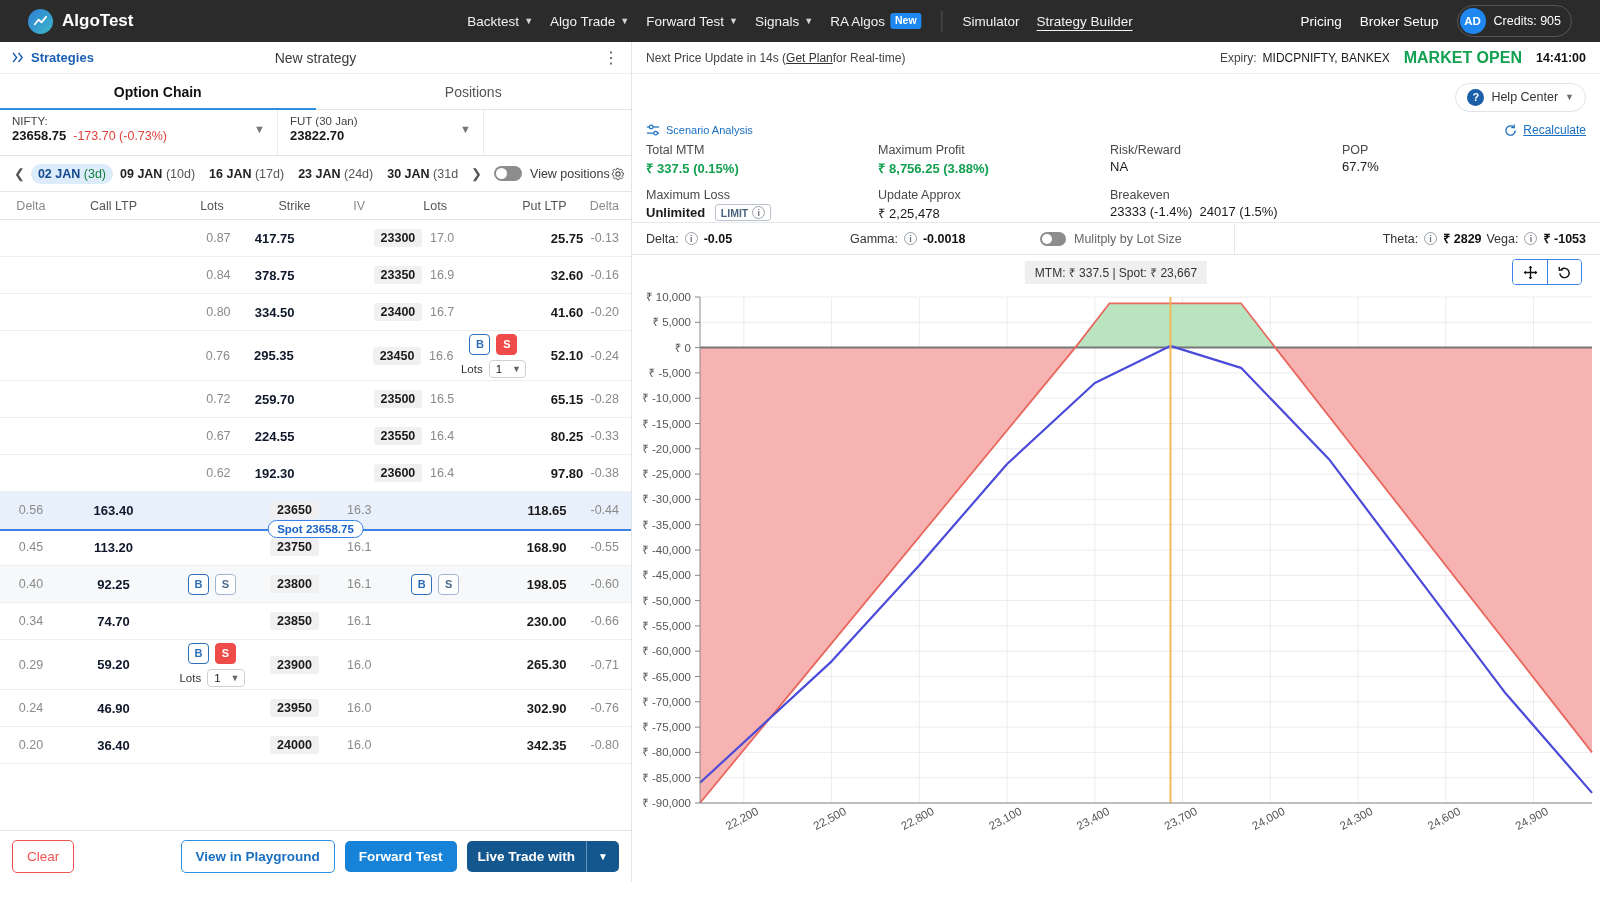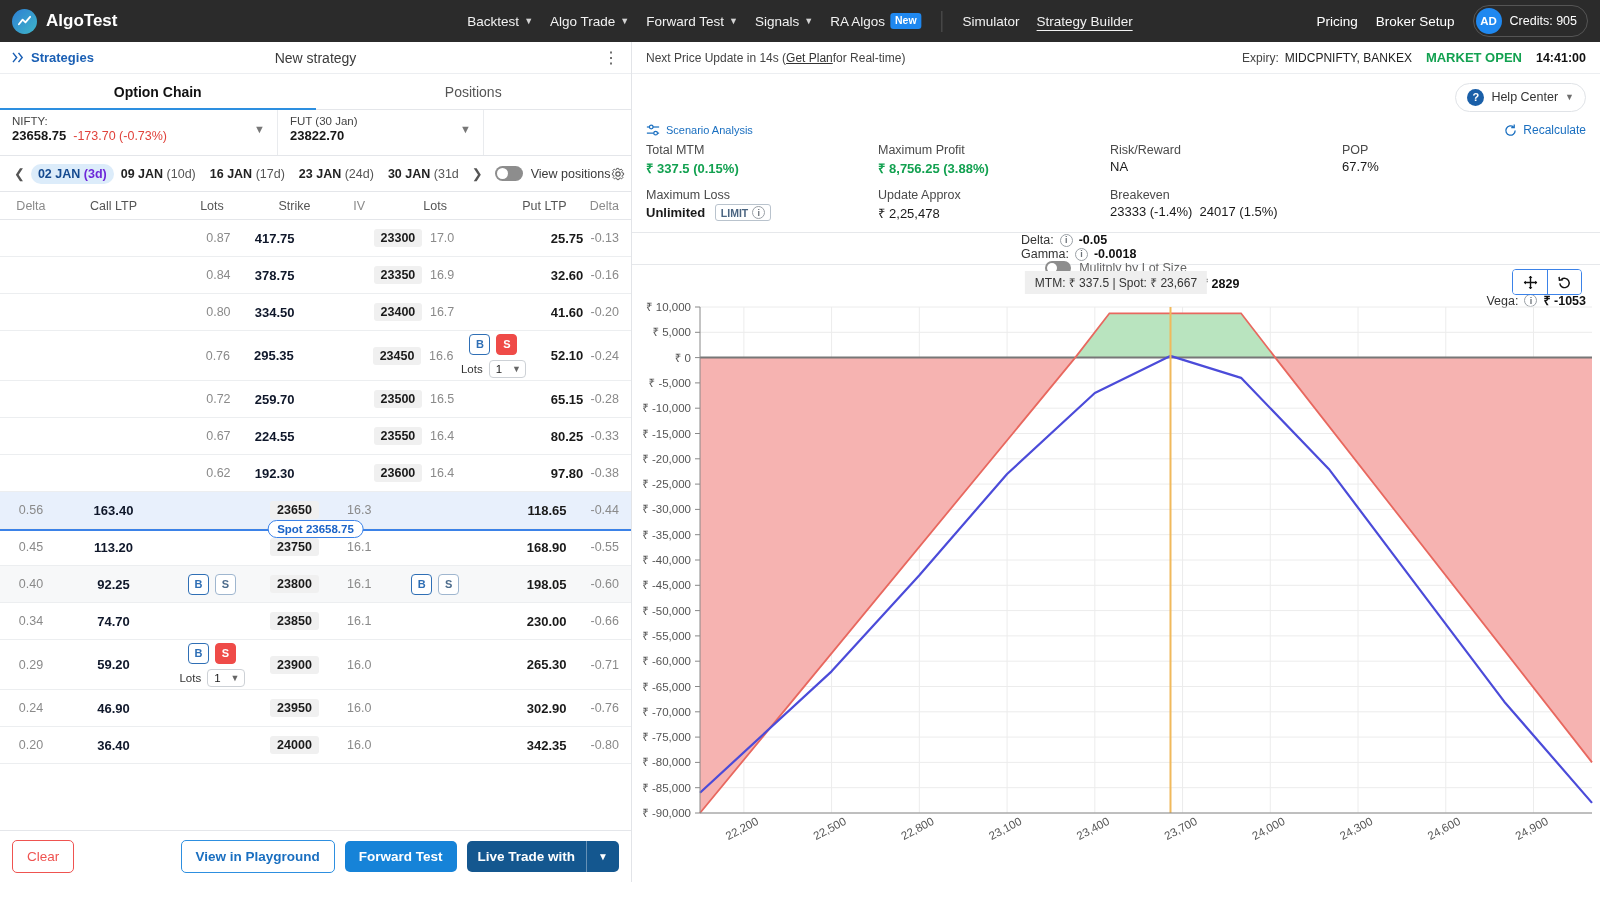--- a/index.html
+++ b/index.html
@@ -7,21 +7,21 @@
     width: 1600px; height: 902px;
     font-family: "Liberation Sans", sans-serif;
     background: #ffffff;
     overflow: hidden;
     -webkit-font-smoothing: antialiased;
   }
 
   
   .topnav {
     height: 42px; background: #2b2b2b; color: #fff;
-    display: flex; align-items: center; padding: 0 12px;
+    display: flex; align-items: center; padding: 0 28px;
     font-size: 13.5px; position: relative;
   }
   .brand { display: flex; align-items: center; gap: 9px; font-size: 17px; font-weight: 700; }
   .logo-circle {
     width: 25px; height: 25px; border-radius: 50%;
     background: linear-gradient(135deg,#2d7fd3 0%,#3fb6c9 100%);
     display: flex; align-items: center; justify-content: center;
   }
   .nav-center {
     position: absolute; left: 50%; transform: translateX(-50%);
@@ -90,21 +90,21 @@
 
   .expiry-bar {
     height: 36px; display: flex; align-items: center; gap: 0;
     border-bottom: 1px solid #e4e6ea; padding: 0 8px; font-size: 12.5px;
     white-space: nowrap; overflow: hidden;
   }
   .arrow-btn { color: #555; font-size: 13px; padding: 0 6px; cursor: pointer; }
   .exp-chip { padding: 3px 7px; border-radius: 13px; color: #222; font-weight: 700; cursor: pointer; }
   .exp-chip .d { font-weight: 400; color: #555; }
   .exp-chip.active { background: #dcecfa; color: #14498f; }
-  .exp-chip.active .d { color: #6d28d9; font-weight: 700; }
+  .exp-chip.active .d { color: #15803d; font-weight: 400; }
   .toggle-sw {
     width: 28px; height: 15px; border-radius: 9px; background: #8d8d8d;
     position: relative; margin: 0 8px 0 6px; cursor: pointer; flex: 0 0 auto;
   }
   .toggle-sw::after {
     content: ""; position: absolute; width: 11px; height: 11px; border-radius: 50%;
     background: #fff; top: 2px; left: 2px;
   }
   .vp-label { color: #3a3a3a; font-size: 12.5px; }
   .gear { margin-left: auto; color: #555; cursor: pointer; display:flex; align-items:center; }
@@ -184,21 +184,21 @@
   .btn-lt .sep { width: 1px; align-self: stretch; background: rgba(255,255,255,.35); }
   .btn-lt .cv { padding: 8px 11px; font-size: 10px; }
 
   
   .rp-top {
     height: 32px; display: flex; align-items: center; padding: 0 14px;
     font-size: 12px; color: #444; border-bottom: 1px solid #eceef1;
   }
   .rp-top a { color: #333; text-decoration: underline; }
   .rp-top-right { margin-left: auto; display: flex; align-items: center; gap: 14px; font-size: 12px;}
-  .mkt-open { color: #12a150; font-weight: 700; font-size: 13px; }
+  .mkt-open { color: #12a150; font-weight: 700; font-size: 16px; }
   .clock { font-weight: 700; color: #111; font-size: 12.5px; }
   .expiry-lbl { color: #444; }
   .expiry-val { color: #222; }
 
   .rp-tabs { height: 46px; display: flex; align-items: center; padding: 0 14px; }
   .tabbox {
     display: flex; border: 1px solid #dfe2e6; border-radius: 7px; overflow: hidden; background:#fff;
   }
   .rtab { padding: 7px 16px; font-size: 13.5px; color: #777; cursor: pointer; }
   .rtab.active { background: #dceafa; color: #1a6fc0; font-weight: 700; }
@@ -207,38 +207,38 @@
     border: 1px solid #e0e3e7; border-radius: 16px; padding: 5px 11px;
     font-size: 12.5px; color: #333; cursor: pointer;
   }
   .help-q {
     width: 17px; height: 17px; border-radius: 50%; background: #1a5fa8; color: #fff;
     font-size: 11px; font-weight: 700; display: flex; align-items: center; justify-content: center;
   }
 
   .scen-row { display: flex; align-items: center; padding: 3px 14px 6px; font-size: 12.5px; }
   .scen-link { color: #1a6fc0; display: flex; align-items: center; gap: 6px; cursor: pointer; font-size: 11px;}
-  .recalc { margin-left: auto; color: #1a6fc0; display: flex; align-items: center; gap: 6px; cursor: pointer; font-size: 12px;}
+  .recalc { margin-left: auto; color: #1a6fc0; display: flex; align-items: center; gap: 6px; cursor: pointer; font-size: 12px; text-decoration: underline;}
 
   .stats { padding: 0 14px; }
   .stat-grid { display: flex; }
   .stat { width: 232px; }
   .stat-lbl { font-size: 12.5px; color: #4a4a4a; }
   .stat-val { font-size: 13px; font-weight: 700; color: #1a1a1a; margin-top: 2px; }
   .stat-val.green { color: #12a150; }
   .limit-chip {
     border: 1px solid #b9c3cd; border-radius: 3px; font-size: 10.5px;
     padding: 1px 5px; color: #4a6480; font-weight: 600; margin-left: 6px;
     display: inline-flex; align-items: center; gap: 4px;
   }
   .row-gap { height: 11px; }
 
   .greeks {
     display: flex; align-items: center; border-top: 1px solid #e6e8eb; border-bottom: 1px solid #e6e8eb;
-    margin-top: 10px; height: 33px; font-size: 12.5px; color: #333; flex-direction: column;
+    height: 33px; font-size: 12.5px; color: #333;
   }
   .gk { display: flex; align-items: center; gap: 6px; }
   .gk b { color: #111; }
   .gk-sep { width: 1px; height: 33px; background: #e6e8eb; }
   .info-i {
     width: 13px; height: 13px; border-radius: 50%; border: 1px solid #9aa0a6;
     color: #6b7178; font-size: 9px; display: inline-flex; align-items: center;
     justify-content: center; font-style: normal; font-weight: 700;
   }
   .toggle-sm {

